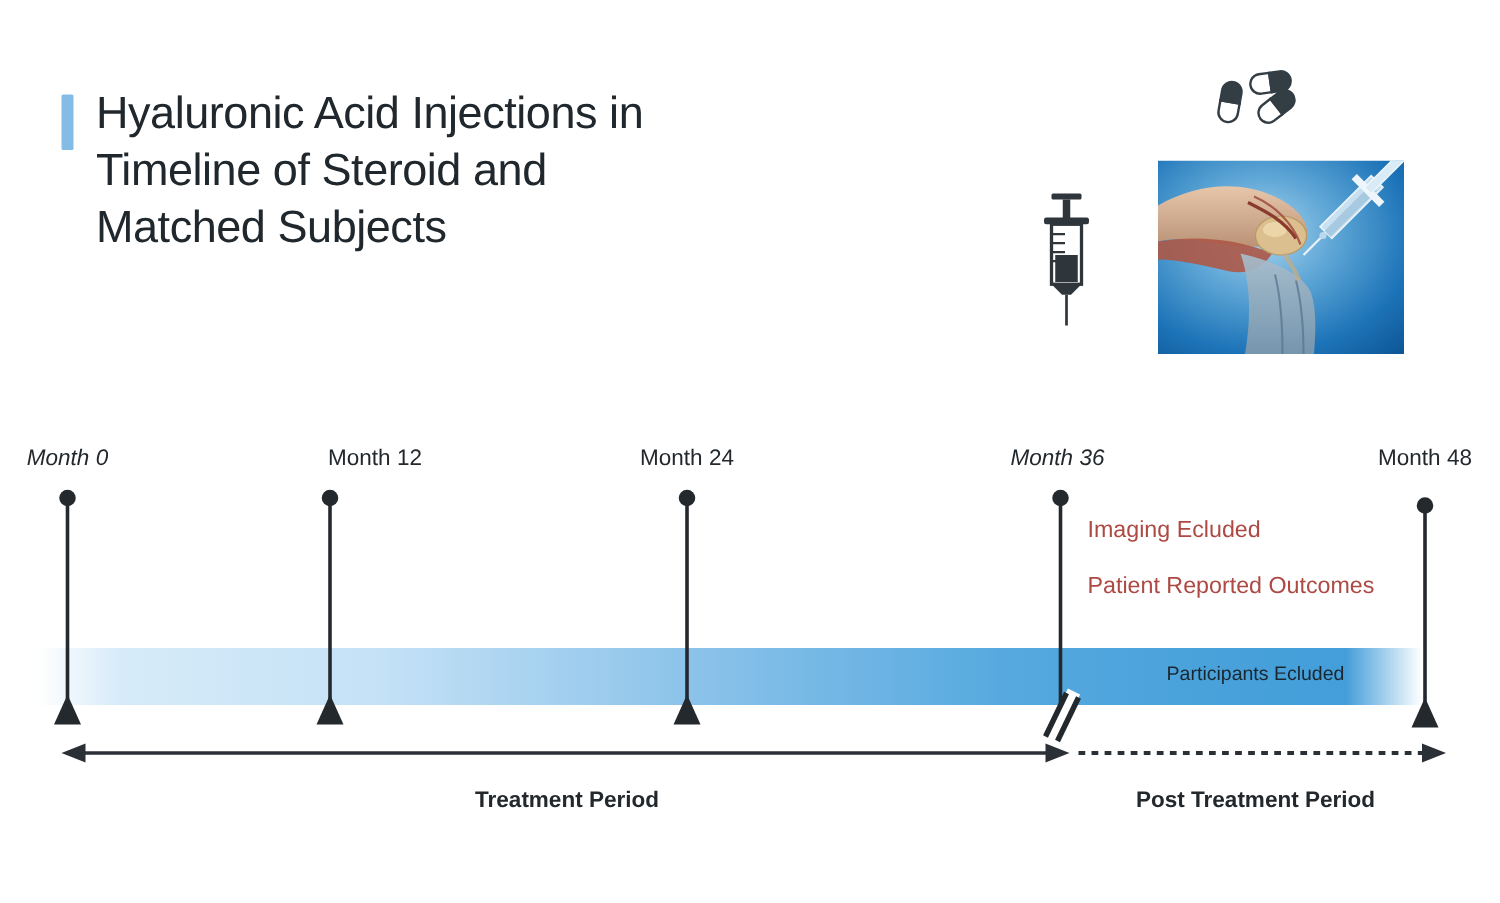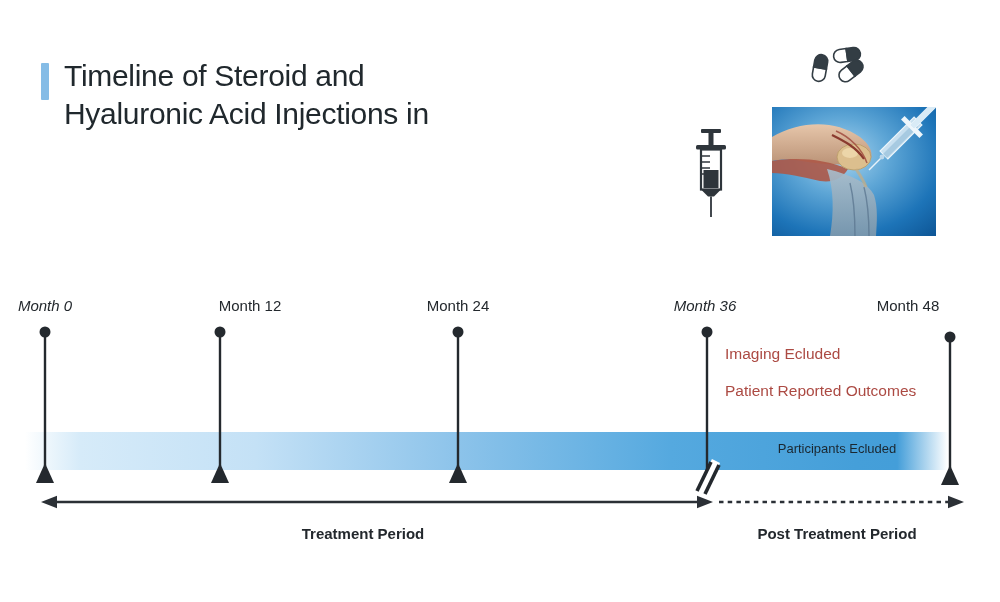--- a/index.html
+++ b/index.html
@@ -20,22 +20,23 @@
   svg{display:block;}
   .abs{position:absolute;}
 </style>
 </head>
 <body>
 
 <div class="canvas">
 
   <div class="title-accent"></div>
   <h1 class="title">
+    <span>Hyaluronic Acid Injections in</span>
     <span>Timeline of Steroid and</span>
-    <span>Hyaluronic Acid Injections in</span>
+    <span>Matched Subjects</span>
   </h1>
 
   <svg class="abs" style="left:803px;top:42px;" width="70" height="48" viewBox="0 0 70 48">
     <g transform="translate(17,26) rotate(-80)">
       <path d="M0,-6.5 L-7,-6.5 A6.5,6.5 0 0 0 -7,6.5 L0,6.5 Z" fill="#ffffff" stroke="#333d44" stroke-width="1.6"></path>
       <path d="M0,-6.5 L7,-6.5 A6.5,6.5 0 0 1 7,6.5 L0,6.5 Z" fill="#333d44" stroke="#333d44" stroke-width="1.6"></path>
     </g>
     <g transform="translate(44,13) rotate(-8)">
       <path d="M0,-6.5 L-7,-6.5 A6.5,6.5 0 0 0 -7,6.5 L0,6.5 Z" fill="#ffffff" stroke="#333d44" stroke-width="1.6"></path>
       <path d="M0,-6.5 L7,-6.5 A6.5,6.5 0 0 1 7,6.5 L0,6.5 Z" fill="#333d44" stroke="#333d44" stroke-width="1.6"></path>
@@ -160,23 +161,23 @@
     <g stroke="#2b3036" fill="#2b3036">
       <line x1="719" y1="502" x2="950" y2="502" stroke-width="2.6" stroke-dasharray="4.5,4.2"></line>
       <polygon points="964,502 948,495.7 948,508.3" stroke="none"></polygon>
     </g>
   </svg>
 
   <div class="month-label" style="left:45px;font-style:italic;">Month 0</div>
   <div class="month-label" style="left:220px;margin-left:30px;">Month 12</div>
   <div class="month-label" style="left:458px;">Month 24</div>
   <div class="month-label" style="left:705px;font-style:italic;">Month 36</div>
-  <div class="month-label" style="left:908px;">Month 48</div>
+  <div class="month-label" style="left:950px;">Month 48</div>
 
   <div class="annotation" style="left:725px;top:345px;">Imaging Ecluded</div>
   <div class="annotation" style="left:725px;top:382px;">Patient Reported Outcomes</div>
 
   <div class="participants">Participants Ecluded</div>
 
-  <div class="period-label" style="left:363px;">Treatment Period</div>
+  <div class="period-label" style="left:378px;">Treatment Period</div>
   <div class="period-label" style="left:837px;">Post Treatment Period</div>
 
 </div>
 
 </body></html>

